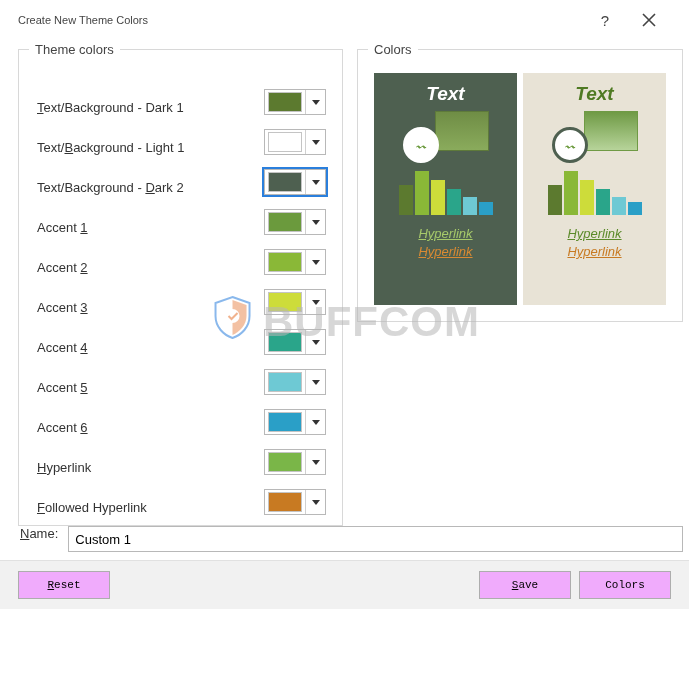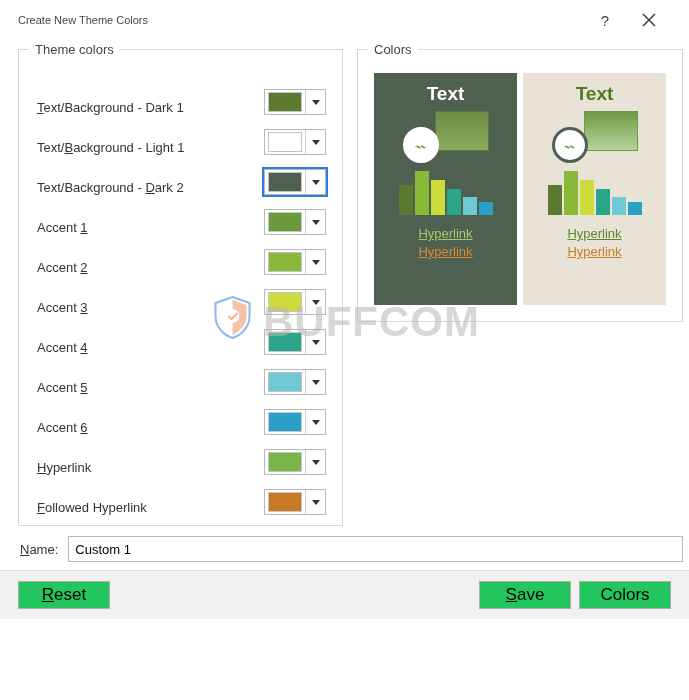--- a/index.html
+++ b/index.html
@@ -124,20 +124,21 @@
   padding: 6px;
   gap: 6px;
   height: 100%;
 }
 .panel {
   flex: 1;
   display: flex;
   flex-direction: column;
   align-items: center;
   padding: 10px 6px 8px 6px;
+  font-style: italic;
 }
 .panel.dark { background: #4e6050; }
 .panel.light { background: #e8e3d6; }
 .stitle {
   font-size: 19px;
   font-weight: 600;
   margin-bottom: 6px;
 }
 .stitle.dark { color: #fff; }
 .stitle.light { color: #4f7a23; }
@@ -184,23 +185,22 @@
 .b6 { background:#2a9fc7; height:13px;}
 
 .hlinks { text-align:center; line-height:1.4; }
 .hl1 { text-decoration:underline; font-size:13px; }
 .hl2 { text-decoration:underline; font-size:13px; }
 .hl1.dark { color:#a6c96a;} .hl2.dark{ color:#d98a33;}
 .hl1.light { color:#5b8a2a;} .hl2.light{ color:#c87a22;}
 
 
 .name-row {
-  margin-top: 10px;
+  margin-top: 0;
   display:flex;
-  align-items:center;
 }
 .nlabel { margin-right:10px; padding-left:2px;}
 .ninput {
   flex:1;
   height: 26px;
   border:1px solid #b8b8b8;
   padding: 2px 6px;
   font-size:13px;
   font-family:inherit;
 }
@@ -210,24 +210,24 @@
   background:#f1f1f1;
   border-top:1px solid #e1e1e1;
   padding: 10px 18px;
   display:flex;
   align-items:center;
 }
 .btn {
   min-width:92px;
   height:28px;
   border:1px solid #adadad;
-  background:#22c55e;
-  font-size:17px;
+  background:#f0abfc;
+  font-size:11px;
   cursor:pointer;
-  font-family:Liberation Sans, sans-serif;
+  font-family:Liberation Mono, monospace;
 }
 .spacer { flex:1; }
 .bottom .btn + .btn { margin-left:8px; }
 
 
 .wm {
   position: fixed;
   left: 50%; top: 294px;
   transform: translateX(-50%);
   opacity: 0.55;

